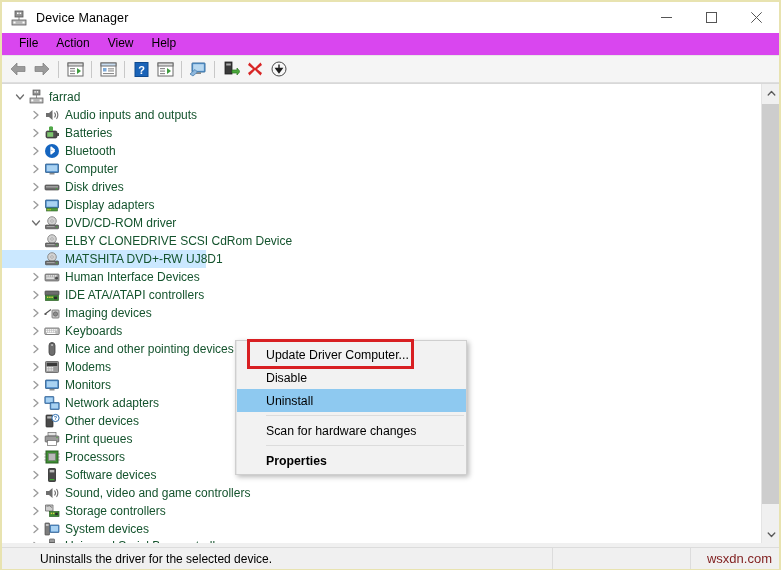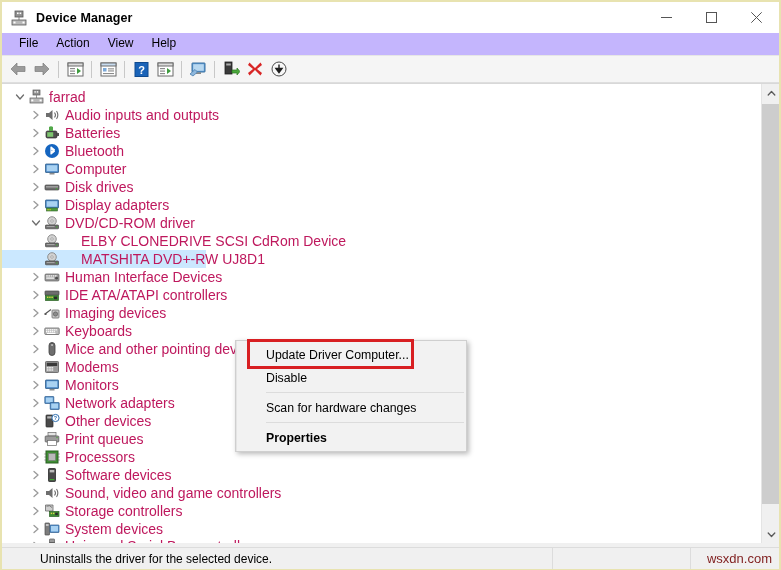--- a/index.html
+++ b/index.html
@@ -21,38 +21,38 @@
   }
 
   
   #titlebar {
     position: relative;
     height: 31px;
     background: #ffffff;
     display: flex;
     align-items: center;
   }
-  #titlebar-left { display: flex; align-items: center; padding-left: 9px; font-weight: bold; }
+  #titlebar-left { display: flex; align-items: center; padding-left: 9px; }
   .title-icon { width: 16px; height: 16px; position: relative; margin-right: 9px; }
   .title-text {
     font-size: 12.5px; color: #000; letter-spacing: 0.1px;
     line-height: 14px;
   }
   #window-controls { position: absolute; right: 0; top: 0; height: 31px; display: flex; }
   .wc {
     width: 45px; height: 31px;
     display: flex; align-items: center; justify-content: center;
     background: #ffffff;
   }
   .wc svg { display: block; }
 
   
   #menubar {
     height: 23px;
-    background: #c4b5fd;
+    background: #d946ef;
     display: flex;
     align-items: center;
     padding-left: 8px;
     border-bottom: 1px solid #e6e6e6;
   }
   .menu-item {
     font-size: 12px; color: #000;
     padding: 2px 9px 3px 9px;
     line-height: 15px;
     cursor: default;
@@ -97,29 +97,29 @@
     white-space: nowrap;
   }
   .node .chev {
     width: 16px; height: 16px;
     display: inline-flex; align-items: center; justify-content: center;
     flex: 0 0 16px;
   }
   .node .chev svg { display: block; }
   .node.lvl1 { padding-left: 10px; }
   .node.lvl2 { padding-left: 26px; }
-  .node.lvl3 { padding-left: 42px; gap: 16px; }
+  .node.lvl3 { padding-left: 42px; }
   .node .ico {
     width: 16px; height: 16px; flex: 0 0 16px;
     margin-right: 5px;
     position: relative;
   }
   .node .lbl {
-    font-size: 14px;
-    color: #be185d;
+    font-size: 12px;
+    color: #14532d;
     line-height: 16px;
   }
   .node.selected {
     background: #cbe8ff;
     width: 204px;
   }
   .node.clipped { overflow: hidden; height: 11px; align-items: flex-start; }
 
   
   #vscroll {
@@ -809,20 +809,21 @@
       <div class="sb-arrow" style="position:absolute;bottom:0;left:0;">
         <svg width="9" height="9" viewBox="0 0 9 9">
             <path d="M1.2 3 L4.5 6.5 L7.8 3" fill="none" stroke="#5a5a5a" stroke-width="1.3" stroke-linecap="round" stroke-linejoin="round"></path>
           </svg>
       </div>
     </div>
 
     <div id="ctxmenu">
       <div class="ctx-item">Update Driver Computer...</div>
       <div class="ctx-item">Disable</div>
+      <div class="ctx-item hi">Uninstall</div>
       <div class="ctx-sep"></div>
       <div class="ctx-item">Scan for hardware changes</div>
       <div class="ctx-sep"></div>
       <div class="ctx-item bold">Properties</div>
     </div>
 
     <div id="redbox"></div>
   </div>
 
   <div id="statusbar">

